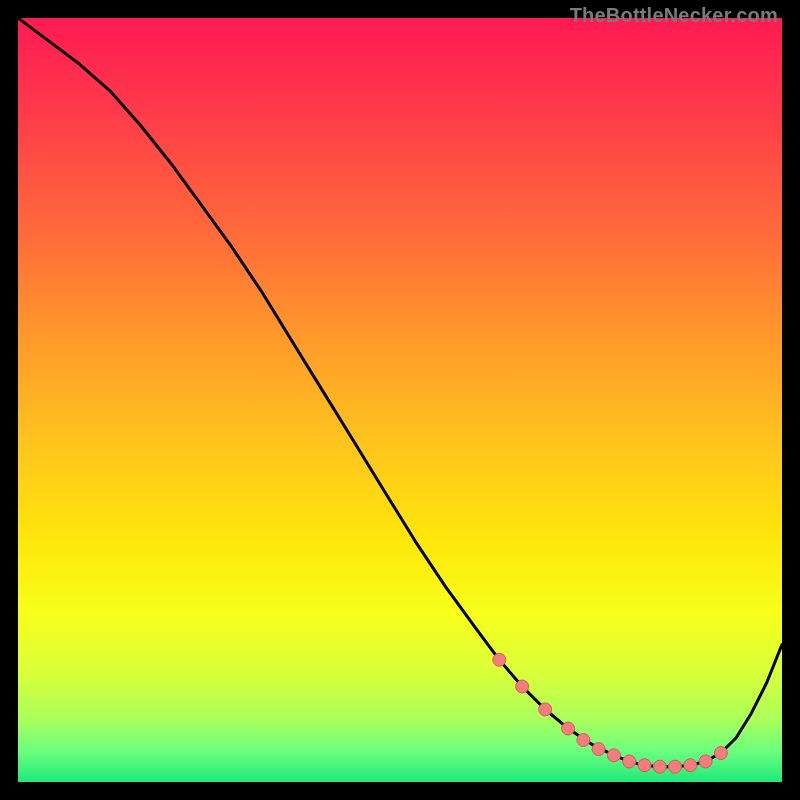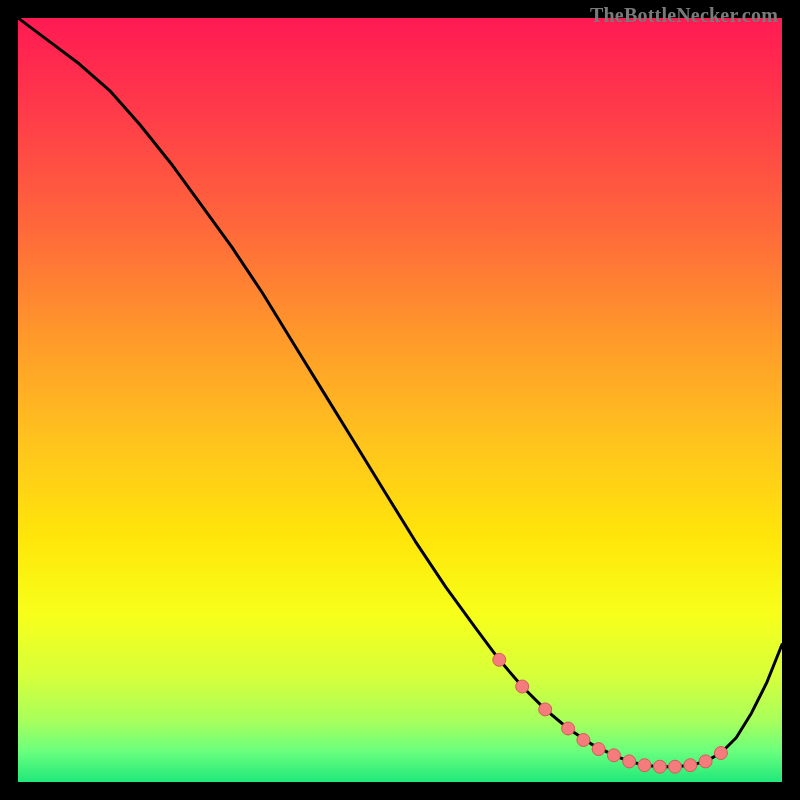--- a/index.html
+++ b/index.html
@@ -8,21 +8,20 @@
     width: 800px;
     height: 800px;
     background: #000;
     overflow: hidden;
     font-family: Arial, Helvetica, sans-serif;
   }
   .canvas-wrap {
     position: relative;
     width: 800px;
     height: 800px;
-    font-family: Liberation Serif, serif;
   }
   .plot-area {
     position: absolute;
     left: 18px;
     top: 18px;
     width: 764px;
     height: 764px;
     overflow: hidden;
   }
   

